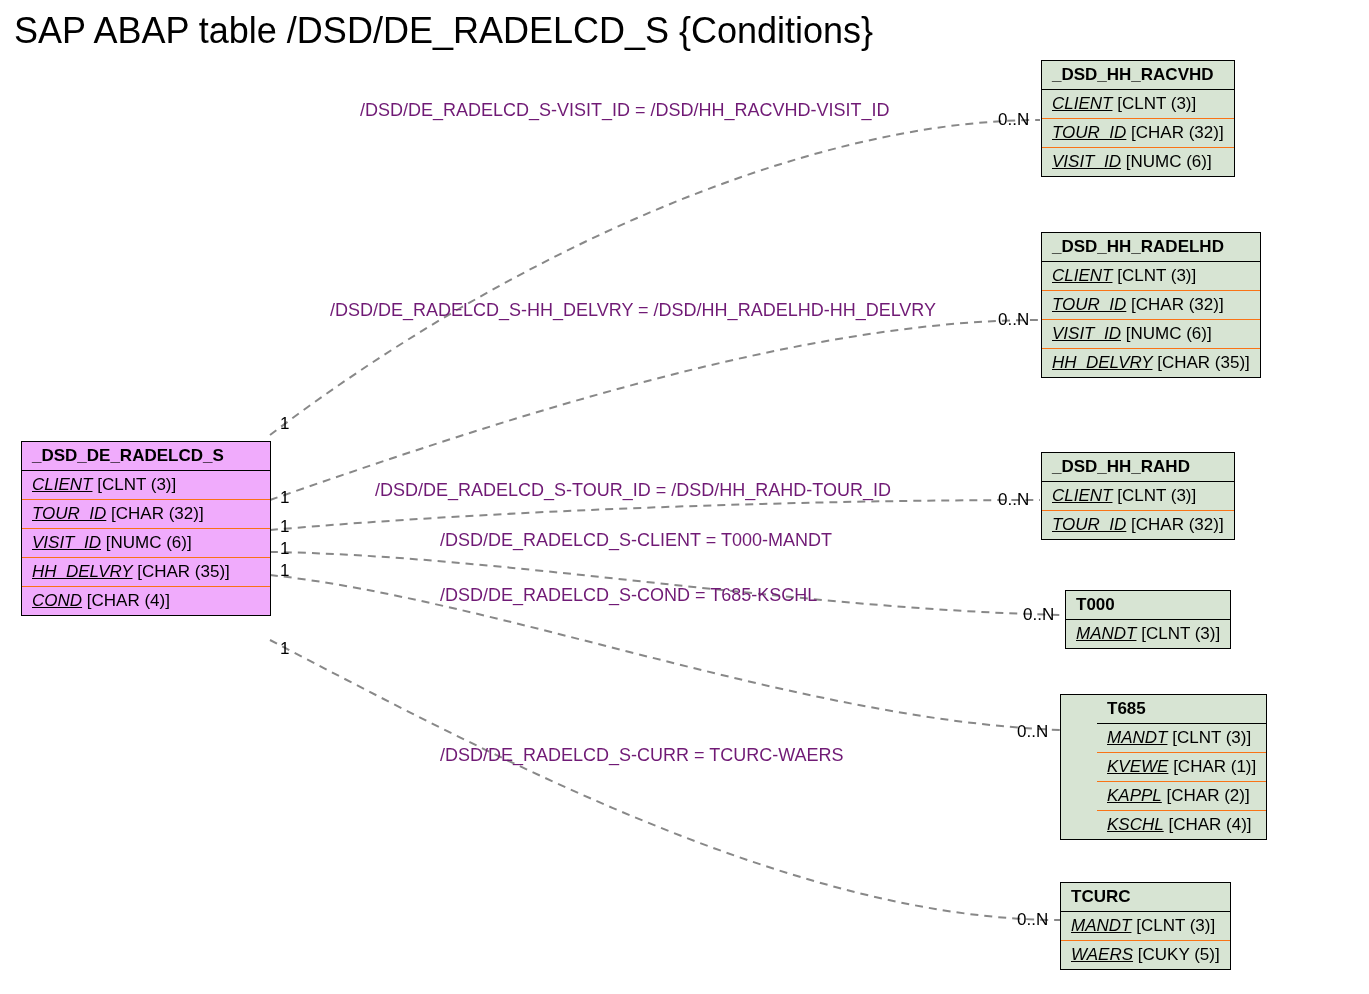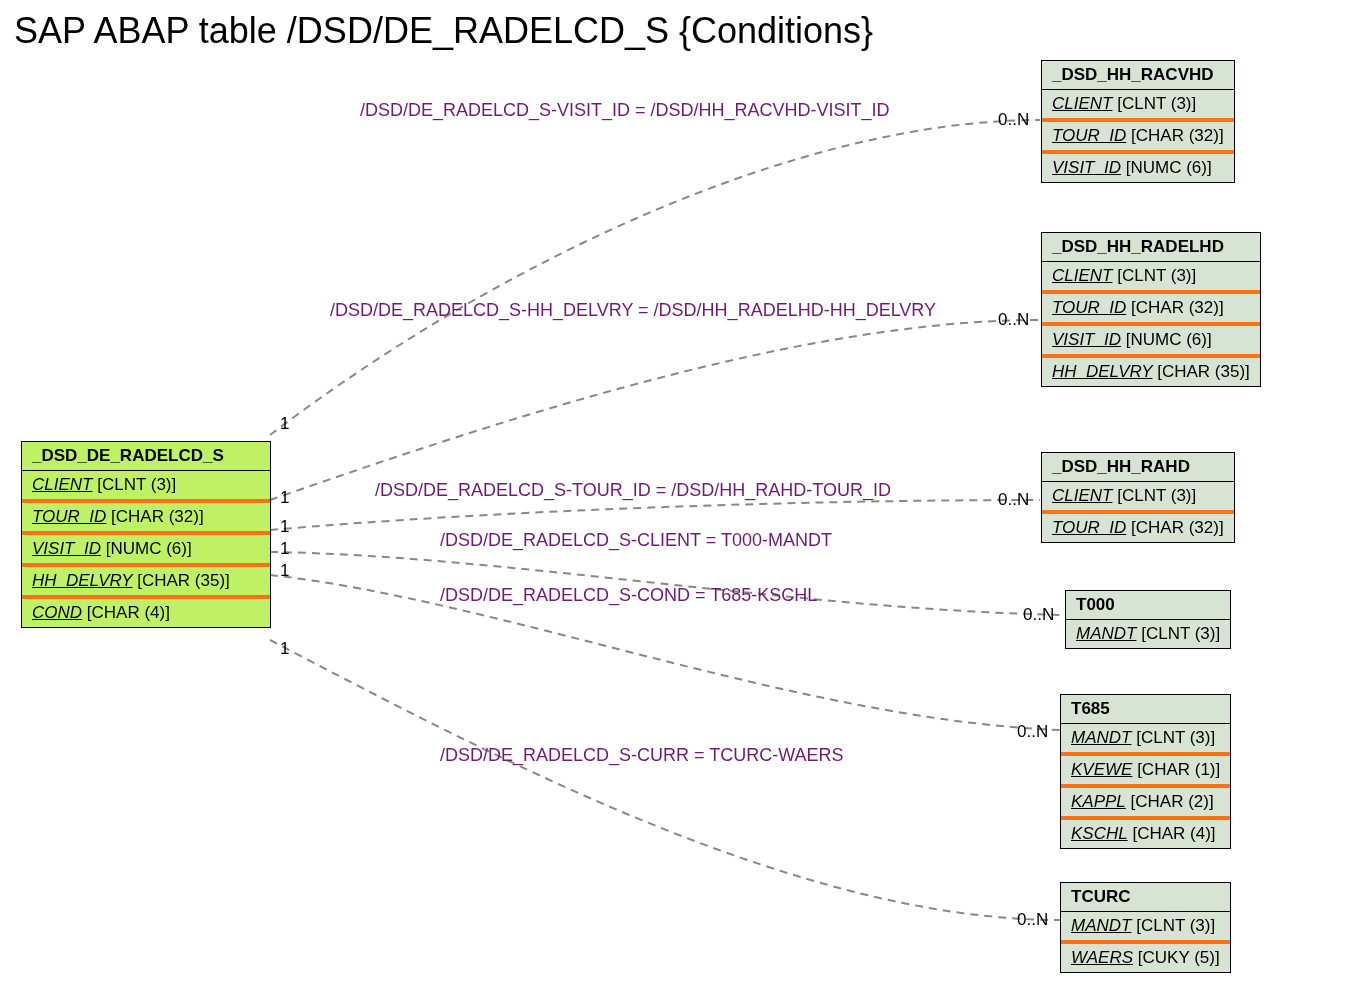--- a/index.html
+++ b/index.html
@@ -26,26 +26,26 @@
   }
   .entity .hdr {
     font-weight: bold;
     text-align: left;
     padding: 4px 10px;
     border-bottom: 1px solid #000;
     white-space: nowrap;
   }
   .entity .fld {
     padding: 4px 10px;
-    border-bottom: 4px solid #f97316;
+    border-bottom: 1px solid #f97316;
     white-space: nowrap;
   }
   .entity .fld:last-child { border-bottom: none; }
   .entity .fname { font-style: italic; text-decoration: underline; }
-  .entity.main { background: #bef264; }
+  .entity.main { background: #f0abfc; }
   .entity.ref  { background: #d7e4d3; }
   svg.lines {
     position: absolute;
     top: 0; left: 0;
     width: 1369px;
     height: 994px;
     pointer-events: none;
   }
   .rel-label {
     position: absolute;
@@ -97,21 +97,21 @@
   </div>
 <div id="entity-ref-2" class="entity ref" style="left:1041px; top:452px;">
     <div class="hdr">_DSD_HH_RAHD</div>
     <div class="fld"><span class="fname">CLIENT</span><span> [CLNT (3)]</span></div>
     <div class="fld"><span class="fname">TOUR_ID</span><span> [CHAR (32)]</span></div>
   </div>
 <div id="entity-ref-3" class="entity ref" style="left:1065px; top:590px;">
     <div class="hdr">T000</div>
     <div class="fld"><span class="fname">MANDT</span><span> [CLNT (3)]</span></div>
   </div>
-<div id="entity-ref-4" class="entity ref" style="left:1060px; top:694px;">
+<div id="entity-ref-4" class="entity ref" style="left:1060px; top:694px;padding-left:36px;">
     <div class="hdr">T685</div>
     <div class="fld"><span class="fname">MANDT</span><span> [CLNT (3)]</span></div>
     <div class="fld"><span class="fname">KVEWE</span><span> [CHAR (1)]</span></div>
     <div class="fld"><span class="fname">KAPPL</span><span> [CHAR (2)]</span></div>
     <div class="fld"><span class="fname">KSCHL</span><span> [CHAR (4)]</span></div>
   </div>
 <div id="entity-ref-5" class="entity ref" style="left:1060px; top:882px;">
     <div class="hdr">TCURC</div>
     <div class="fld"><span class="fname">MANDT</span><span> [CLNT (3)]</span></div>
     <div class="fld"><span class="fname">WAERS</span><span> [CUKY (5)]</span></div>

